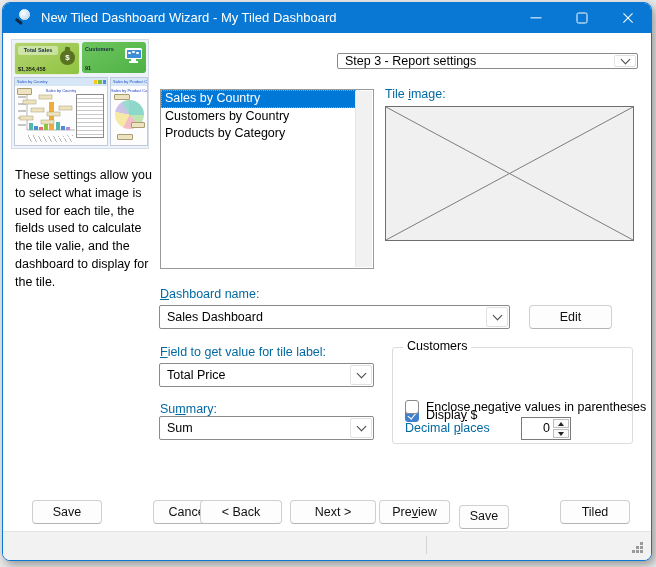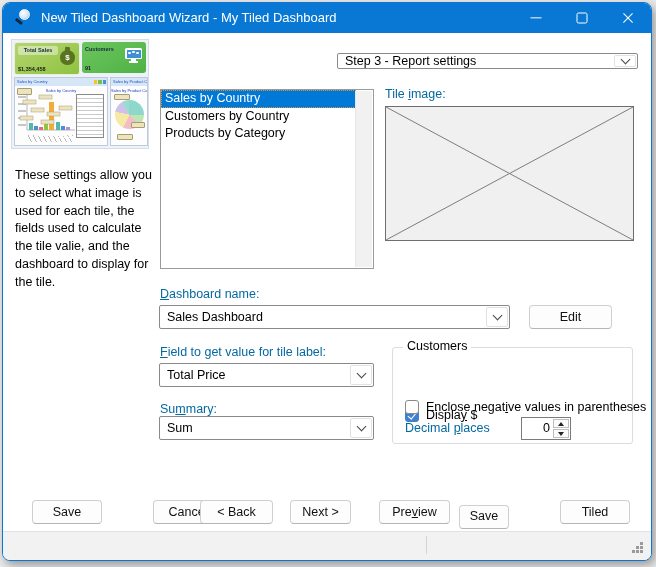--- a/index.html
+++ b/index.html
@@ -252,22 +252,22 @@
           </span>
         <span class="spin-down">
             <i class="tri-down"></i>
           </span>
       </span>
     </div>
   </div>
 
   <button class="btn" style="left:29px;top:497px;width:70px;">Save</button>
   <button class="btn" style="left:106px;top:497px;width:70px;margin-left:44px;">Cancel</button>
-  <button class="btn" style="left:197px;top:497px;width:73px;">&lt; Back</button>
-  <button class="btn" style="left:287px;top:497px;width:61px;">Next &gt;</button>
+  <button class="btn" style="left:197px;top:497px;width:82px;">&lt; Back</button>
+  <button class="btn" style="left:287px;top:497px;width:86px;">Next &gt;</button>
   <button class="btn" style="left:376px;top:497px;width:71px;text-align:center;">Pre<u>v</u>iew</button>
   <button class="btn" style="left:456px;top:502px;width:50px;">Save as...</button>
   <button class="btn" style="left:557px;top:497px;width:70px;">Tiled</button>
 
   <div class="statusbar">
     <div class="status-sep"></div>
     <div class="grip">
         <i></i>
       </div>
   </div>

